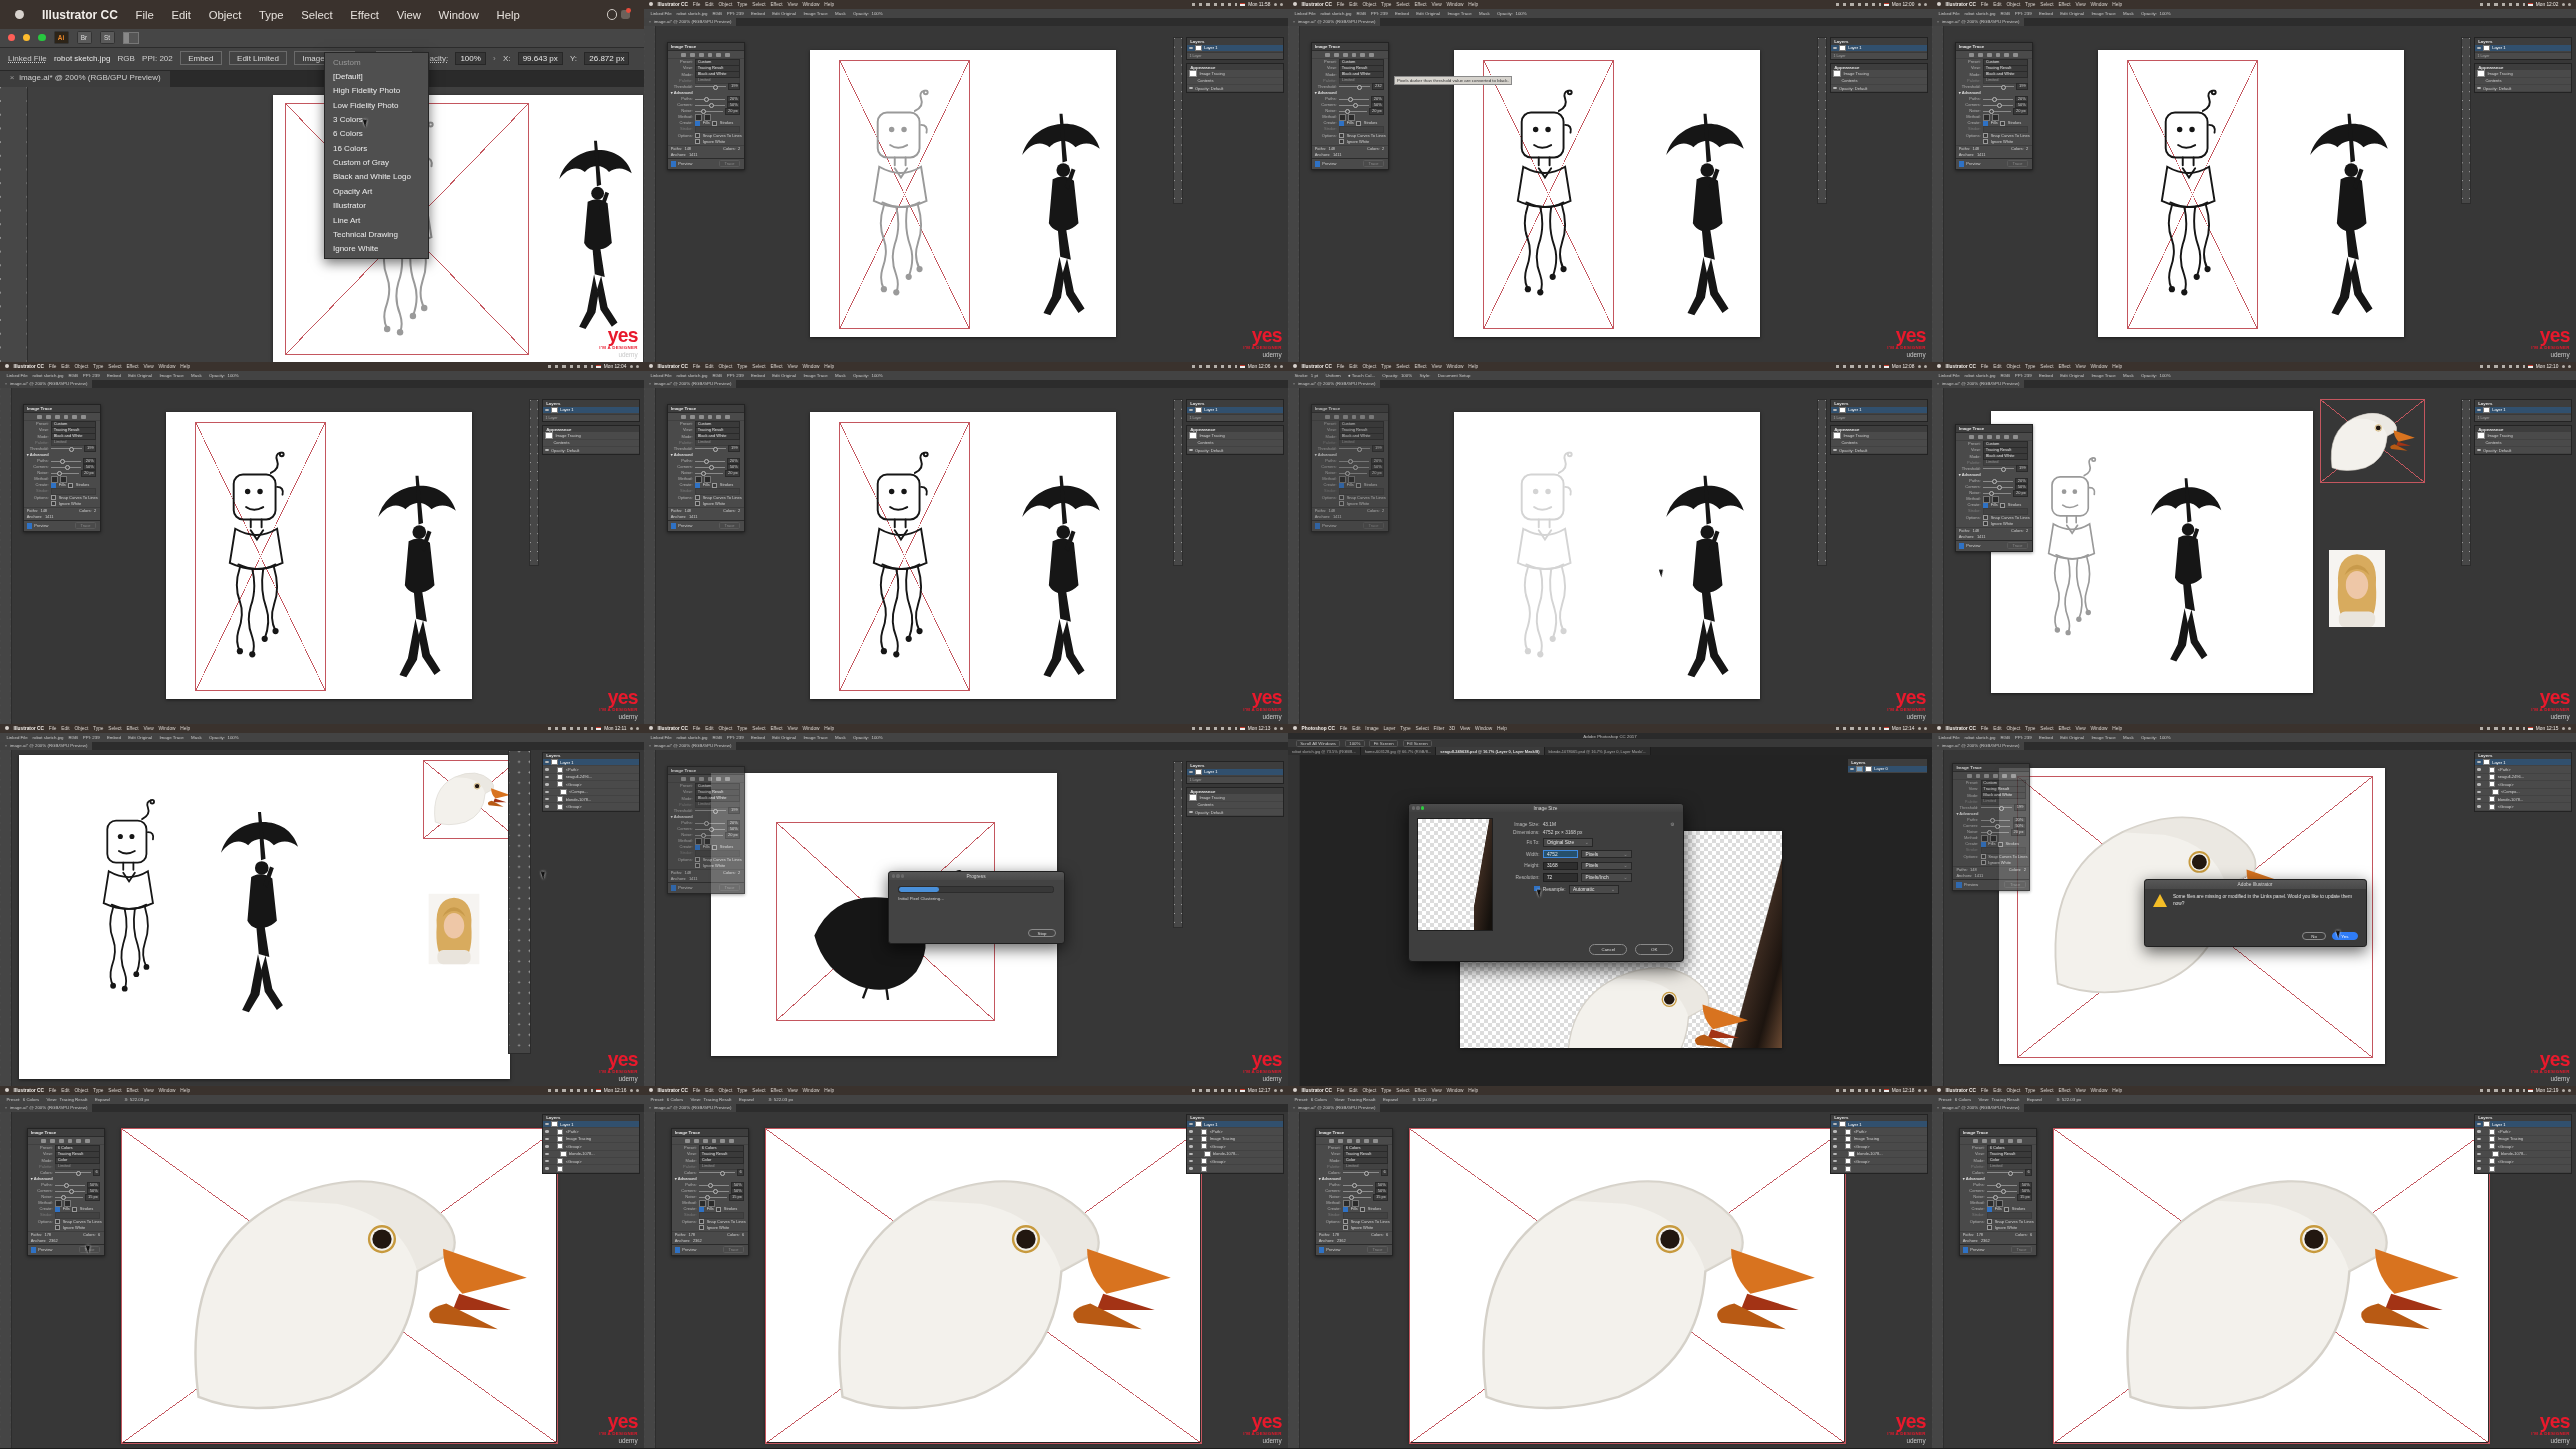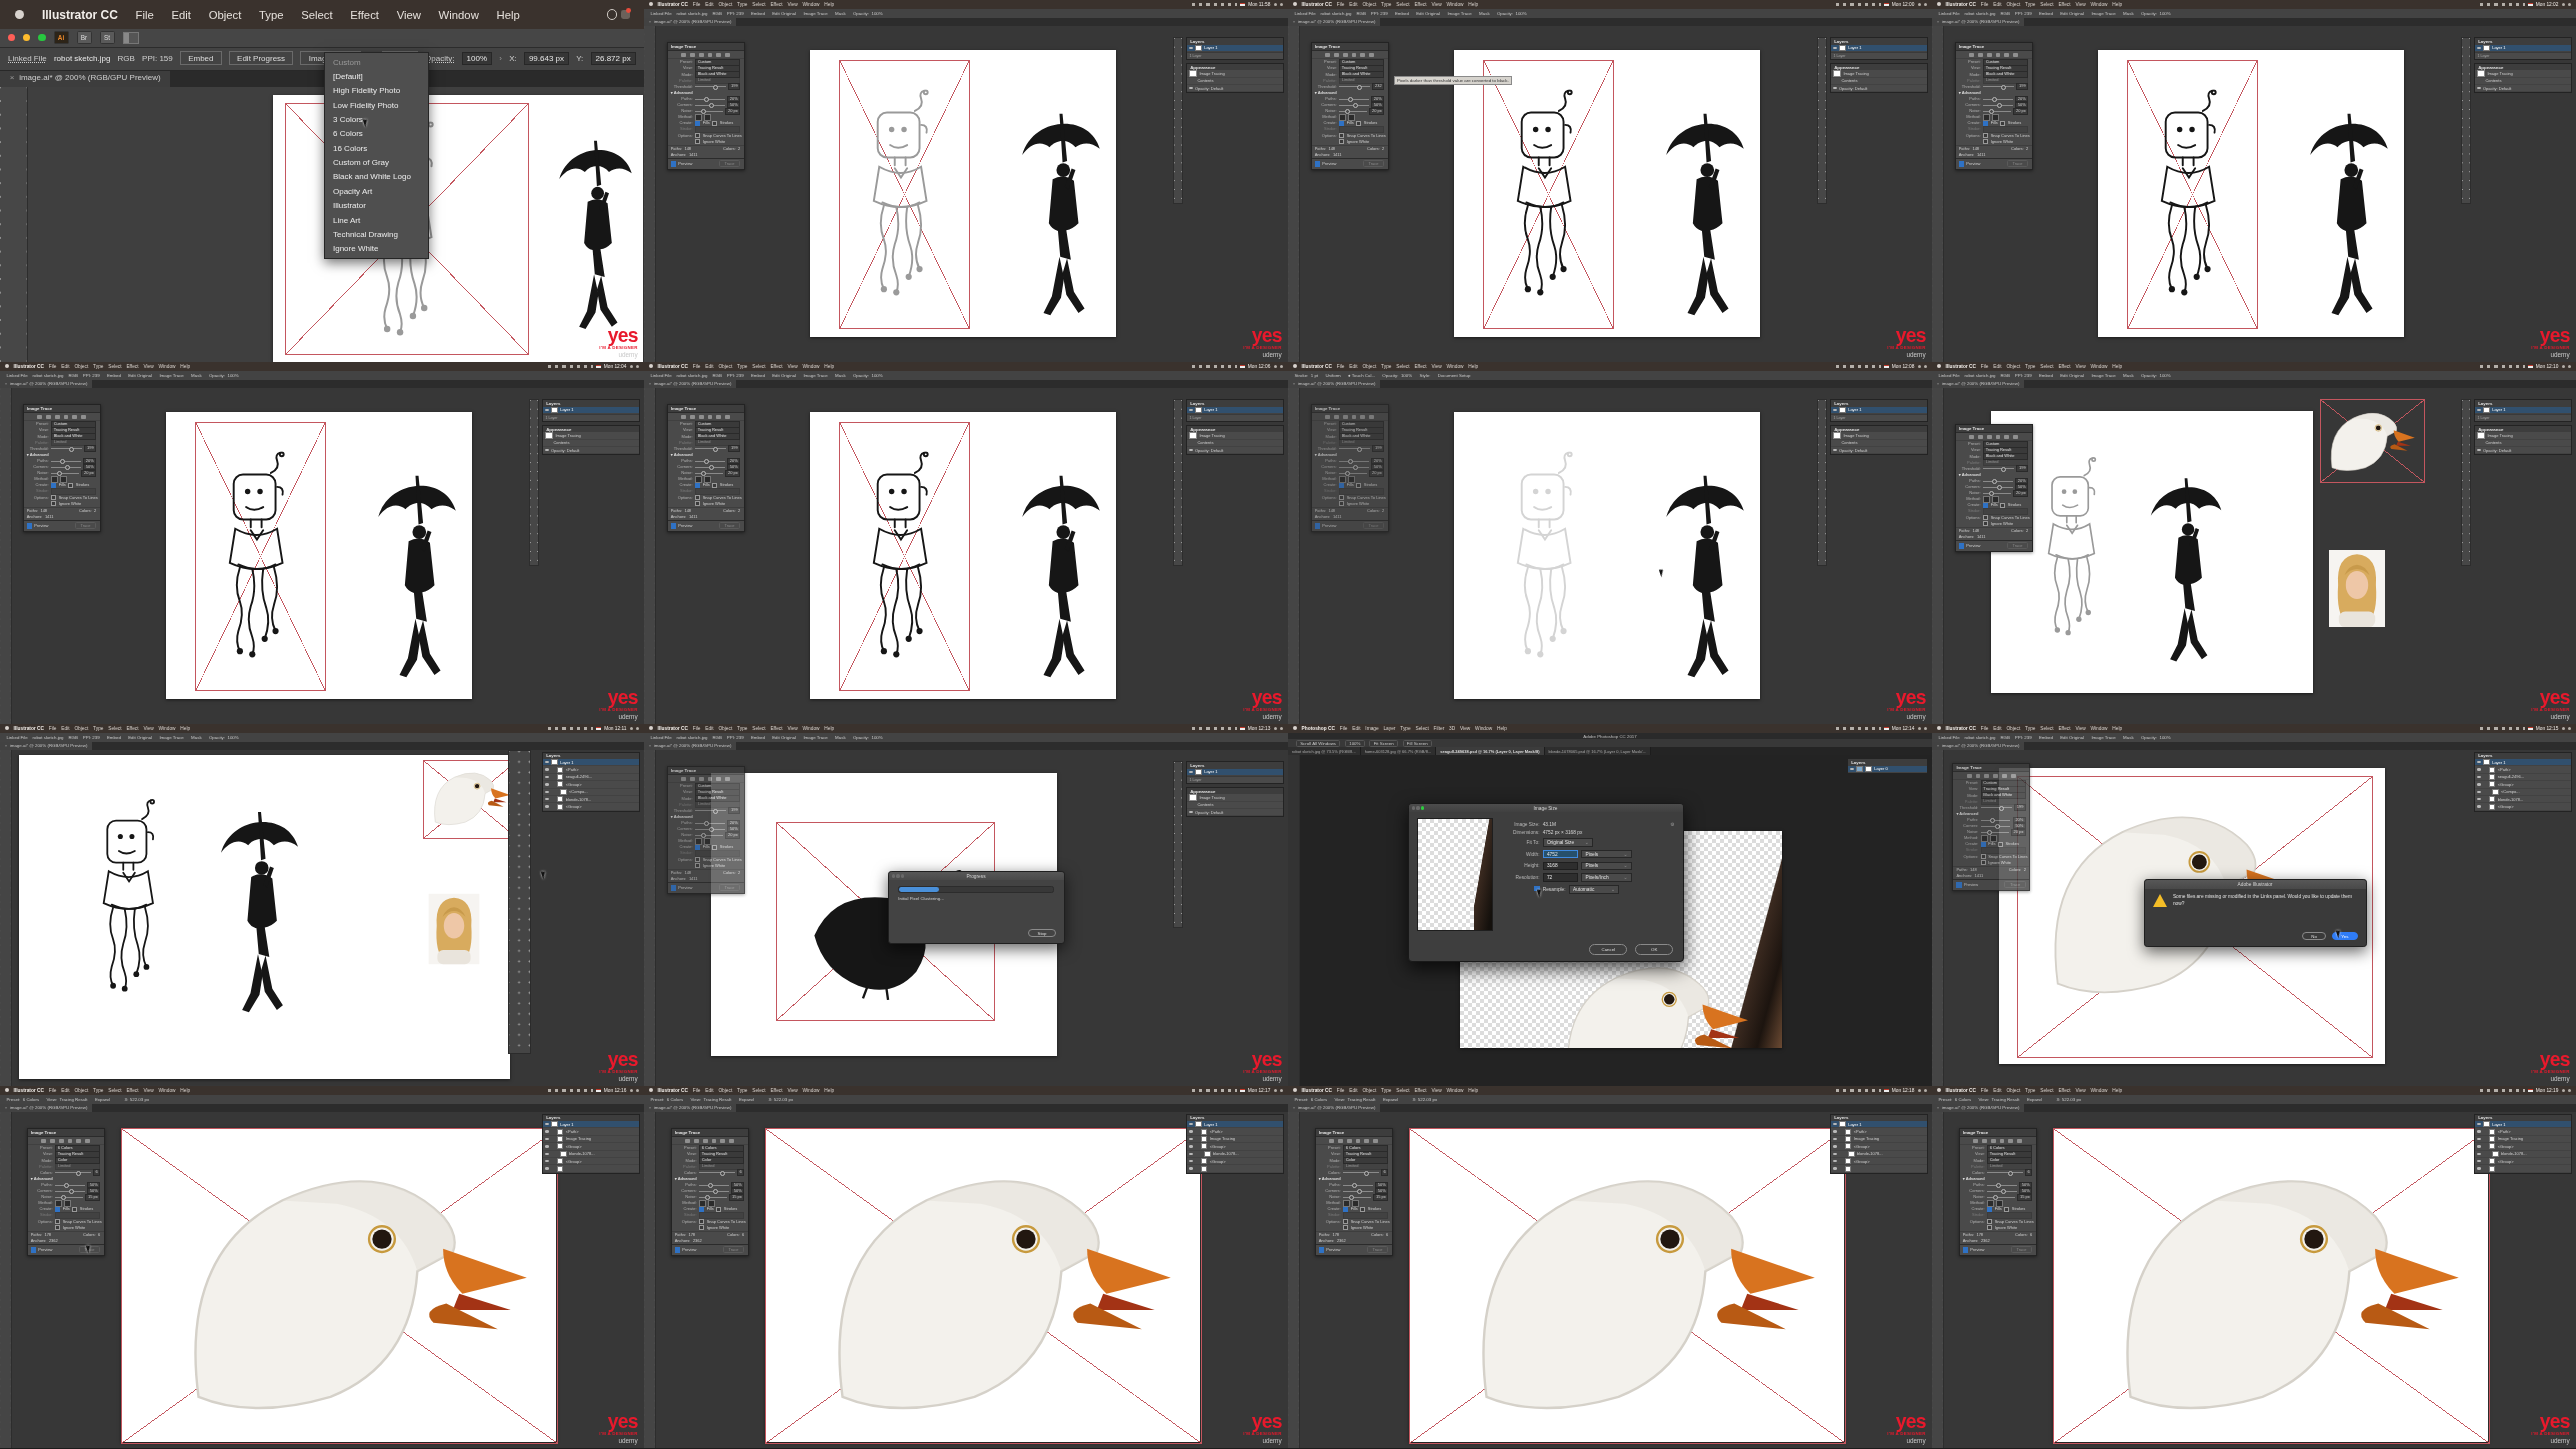--- a/index.html
+++ b/index.html
@@ -201,23 +201,23 @@
       <span class="tl" style="background:#28c840"></span>
       <span class="badge ai">Ai</span>
       <span class="badge">Br</span>
       <span class="badge">St</span>
       <span style="width:14.5px;height:9.7px;border:0.8px solid #777;background:linear-gradient(90deg,#888 35%,#555 35%)"></span>
     </div>
     <div class="ctrl0">
       <span class="ulab">Linked File</span>
       <span style="color:#e8e8e8">robot sketch.jpg</span>
       <span>RGB</span>
-      <span>PPI: 159</span>
+      <span>PPI: 202</span>
       <span class="cbtn">Embed</span>
-      <span class="cbtn">Edit Progress</span>
+      <span class="cbtn">Edit Limited</span>
       <span class="cbtn">Image Trace</span>
       <span style="color:#999">⌄</span>
       <span class="cbtn">Mask</span>
       <span class="ulab">Opacity:</span>
       <span class="vbox">100%</span>
       <span style="color:#999">›</span>
       <span>X:</span>
       <span class="vbox">99.643 px</span>
       <span>Y:</span>
       <span class="vbox">26.872 px</span>

